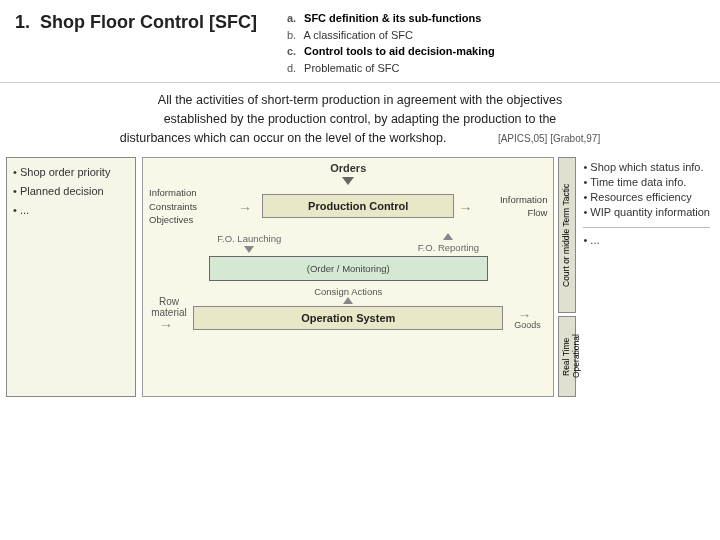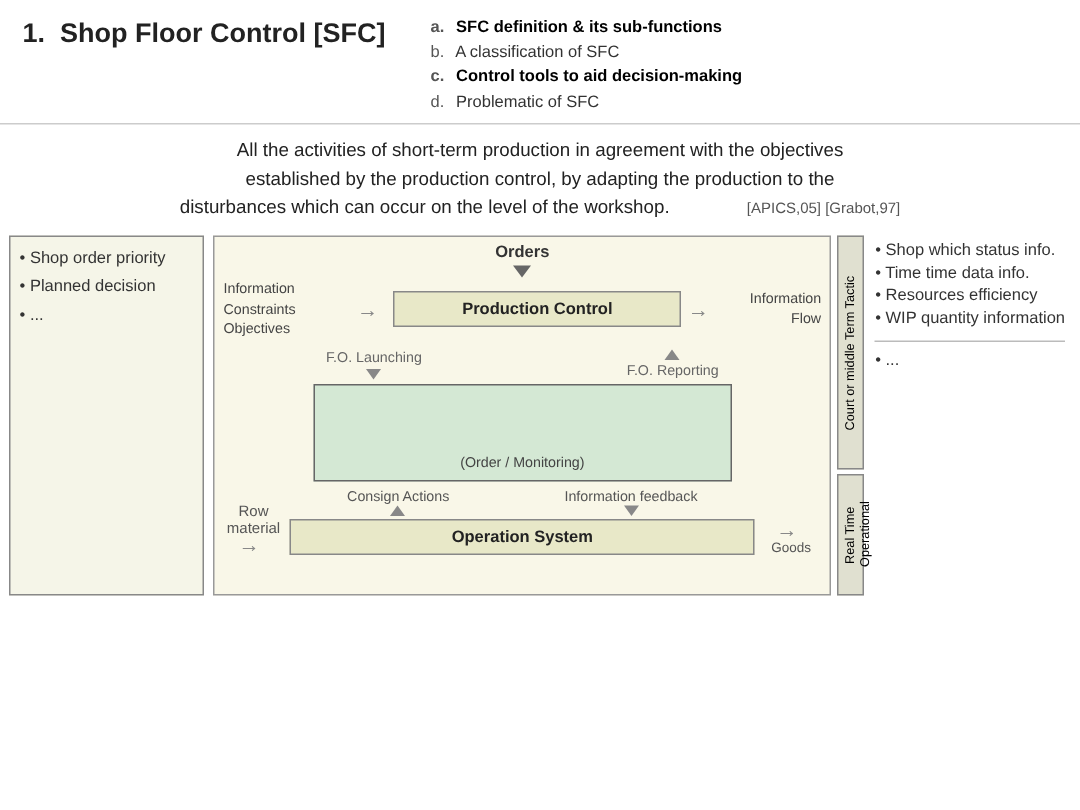--- a/index.html
+++ b/index.html
@@ -127,21 +127,20 @@
       width: 70%;
     }
     .sfc-box .sfc-title {
       font-size: 15px;
       font-weight: bold;
       color: #222;
     }
     .sfc-box .sfc-sub {
       font-size: 9.5px;
       color: #444;
-      margin-top: 40px;
     }
 
     
     .bottom-row {
       display: flex;
       align-items: flex-end;
       justify-content: space-between;
       margin-top: 3px;
       gap: 4px;
     }
@@ -352,24 +351,20 @@
       <div class="row-material-label">
         <div style="font-size:10px;">Row material</div>
         <div class="arrow-right" style="margin:0 auto;"></div>
       </div>
       <div class="bottom-center">
         <div class="bottom-actions-row">
           <div style="text-align:center;font-size:9.5px;color:#555;">
             <div>Consign Actions</div>
             <div class="fo-arrow-up" style="margin:0 auto;"></div>
           </div>
-          <div style="text-align:center;font-size:9.5px;color:#555;">
-            <div>Information feedback</div>
-            <div class="fo-arrow-down" style="margin:0 auto;"></div>
-          </div>
         </div>
         <div class="op-sys-box">Operation System</div>
       </div>
       <div class="goods-label">
         <div class="arrow-right" style="margin:0 auto;"></div>
         <div style="font-size:9px;">Goods</div>
       </div>
     </div>
   </div>
 

